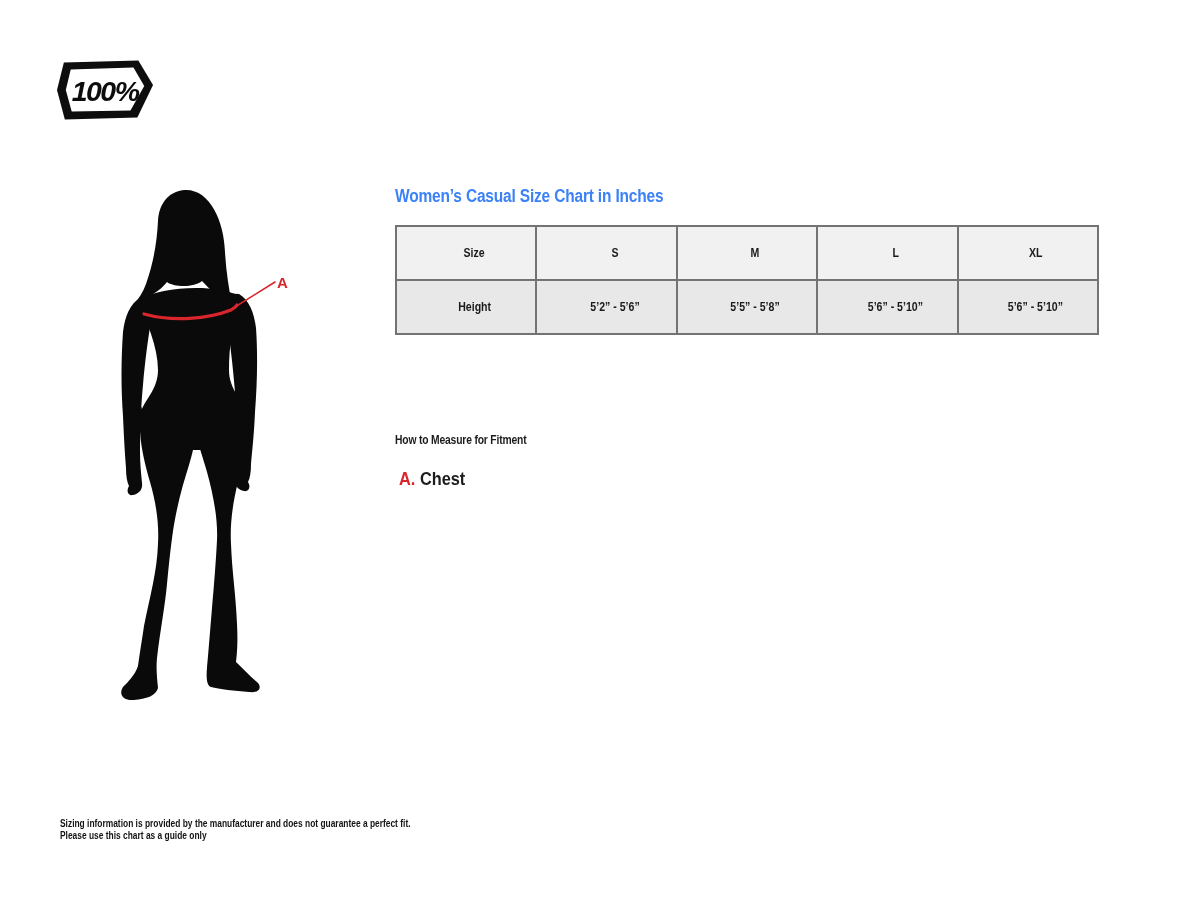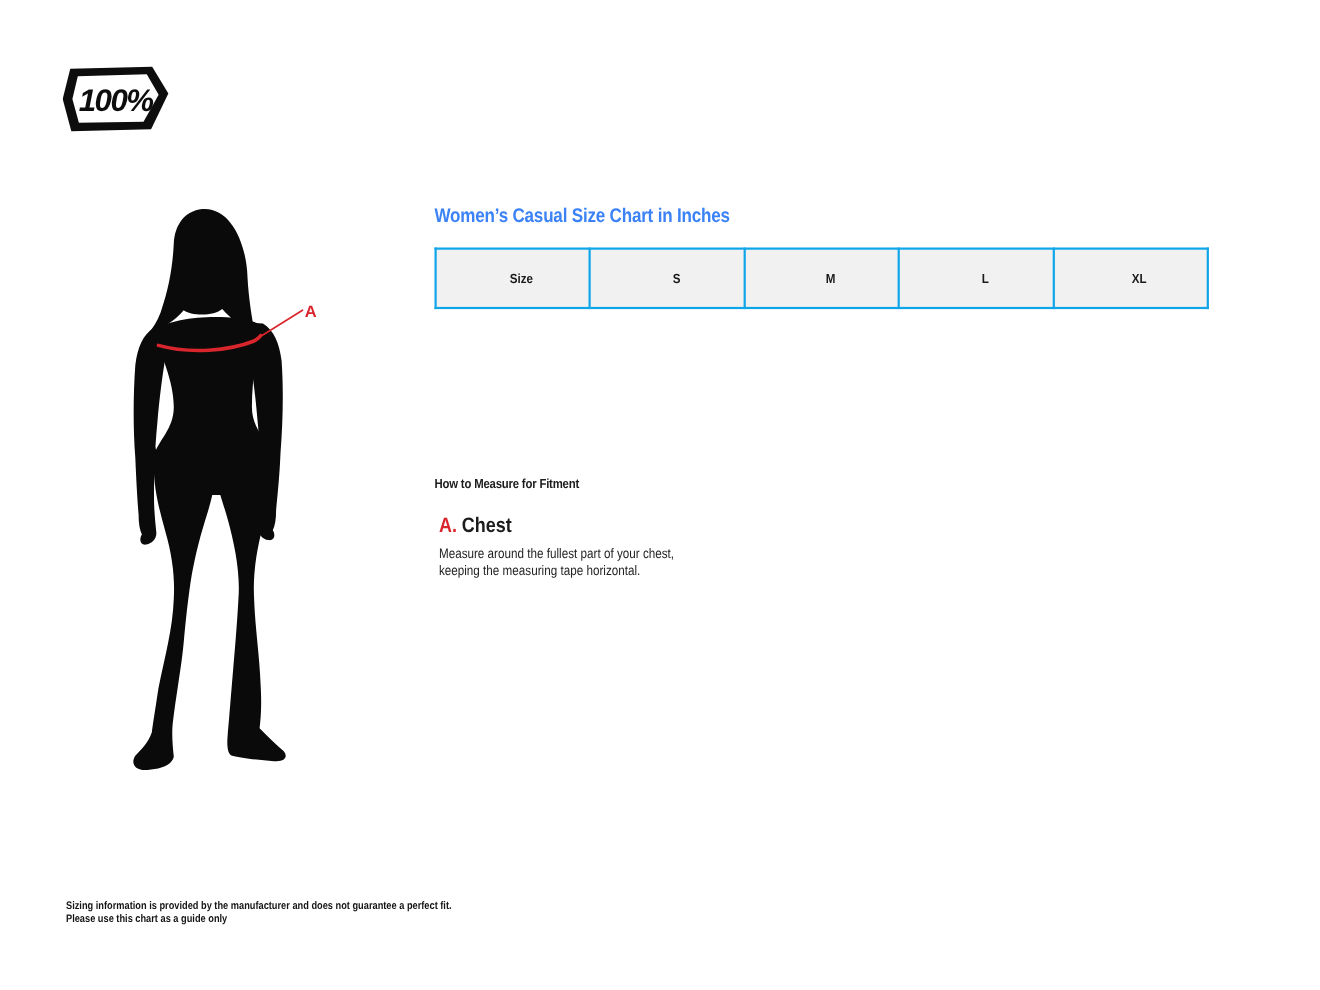--- a/index.html
+++ b/index.html
@@ -20,21 +20,21 @@
   
   .title  { position: absolute; left: 395px; top: 186px; font-size: 18px; font-weight: bold; letter-spacing: -0.2px; color: #3b82f6; }
   .h2     { position: absolute; left: 395px; top: 433px; font-size: 12px; font-weight: bold; letter-spacing: -0.2px; color: #1c1c1c; }
 
   
   .size-table {
     position: absolute; left: 395px; top: 225px; width: 704px;
     border-collapse: collapse; table-layout: fixed;
   }
   .size-table td {
-    border: 2px solid #0ea5e9; height: 54px; text-align: center; vertical-align: middle;
+    border: 2px solid #737373; height: 54px; text-align: center; vertical-align: middle;
     font-size: 12px; font-weight: bold; color: #1a1a1a; padding-left: 16px;
   }
   .r-head td { background: #f1f1f1; }
   .r-alt  td { background: #e8e8e8; }
   .r-white td { background: #ffffff; }
 
   
   .measure-item { position: absolute; left: 399px; top: 468px; }
   .item-title { font-size: 19px; font-weight: bold; color: #1c1c1c; }
   .item-title .key { color: #d9262d; }
@@ -78,35 +78,38 @@
 
   <table class="size-table">
     <tbody>
         <tr class="r-head">
       <td><span class="cond-c">Size</span></td>
       <td><span class="cond-c">S</span></td>
       <td><span class="cond-c">M</span></td>
       <td><span class="cond-c">L</span></td>
       <td><span class="cond-c">XL</span></td>
     </tr>
+    <tr class="r-alt">
+      <td><span class="cond-c">Height</span></td>
+      <td><span class="cond-c">5’2” - 5’6”</span></td>
+      <td><span class="cond-c">5’5” - 5’8”</span></td>
+      <td><span class="cond-c">5’6” - 5’10”</span></td>
+      <td><span class="cond-c">5’6” - 5’10”</span></td>
+    </tr>
   </tbody>
     </table>
 
   <h2 class="h2">
     <span class="cond">How to Measure for Fitment</span>
   </h2>
 
   <div class="measure-item">
     <div class="item-title">
       <span class="cond"><span class="key">A.</span> <span>Chest</span></span>
     </div>
-    <div class="item-body">
-      <span class="line">Measure around the fullest part of your chest,</span>
-      <span class="line">keeping the measuring tape horizontal.</span>
-    </div>
   </div>
 
   <div class="footer">
     <span class="fline">Sizing information is provided by the manufacturer and does not guarantee a perfect fit.</span>
     <span class="fline">Please use this chart as a guide only</span>
   </div>
 
 </div>
 
 </body></html>

